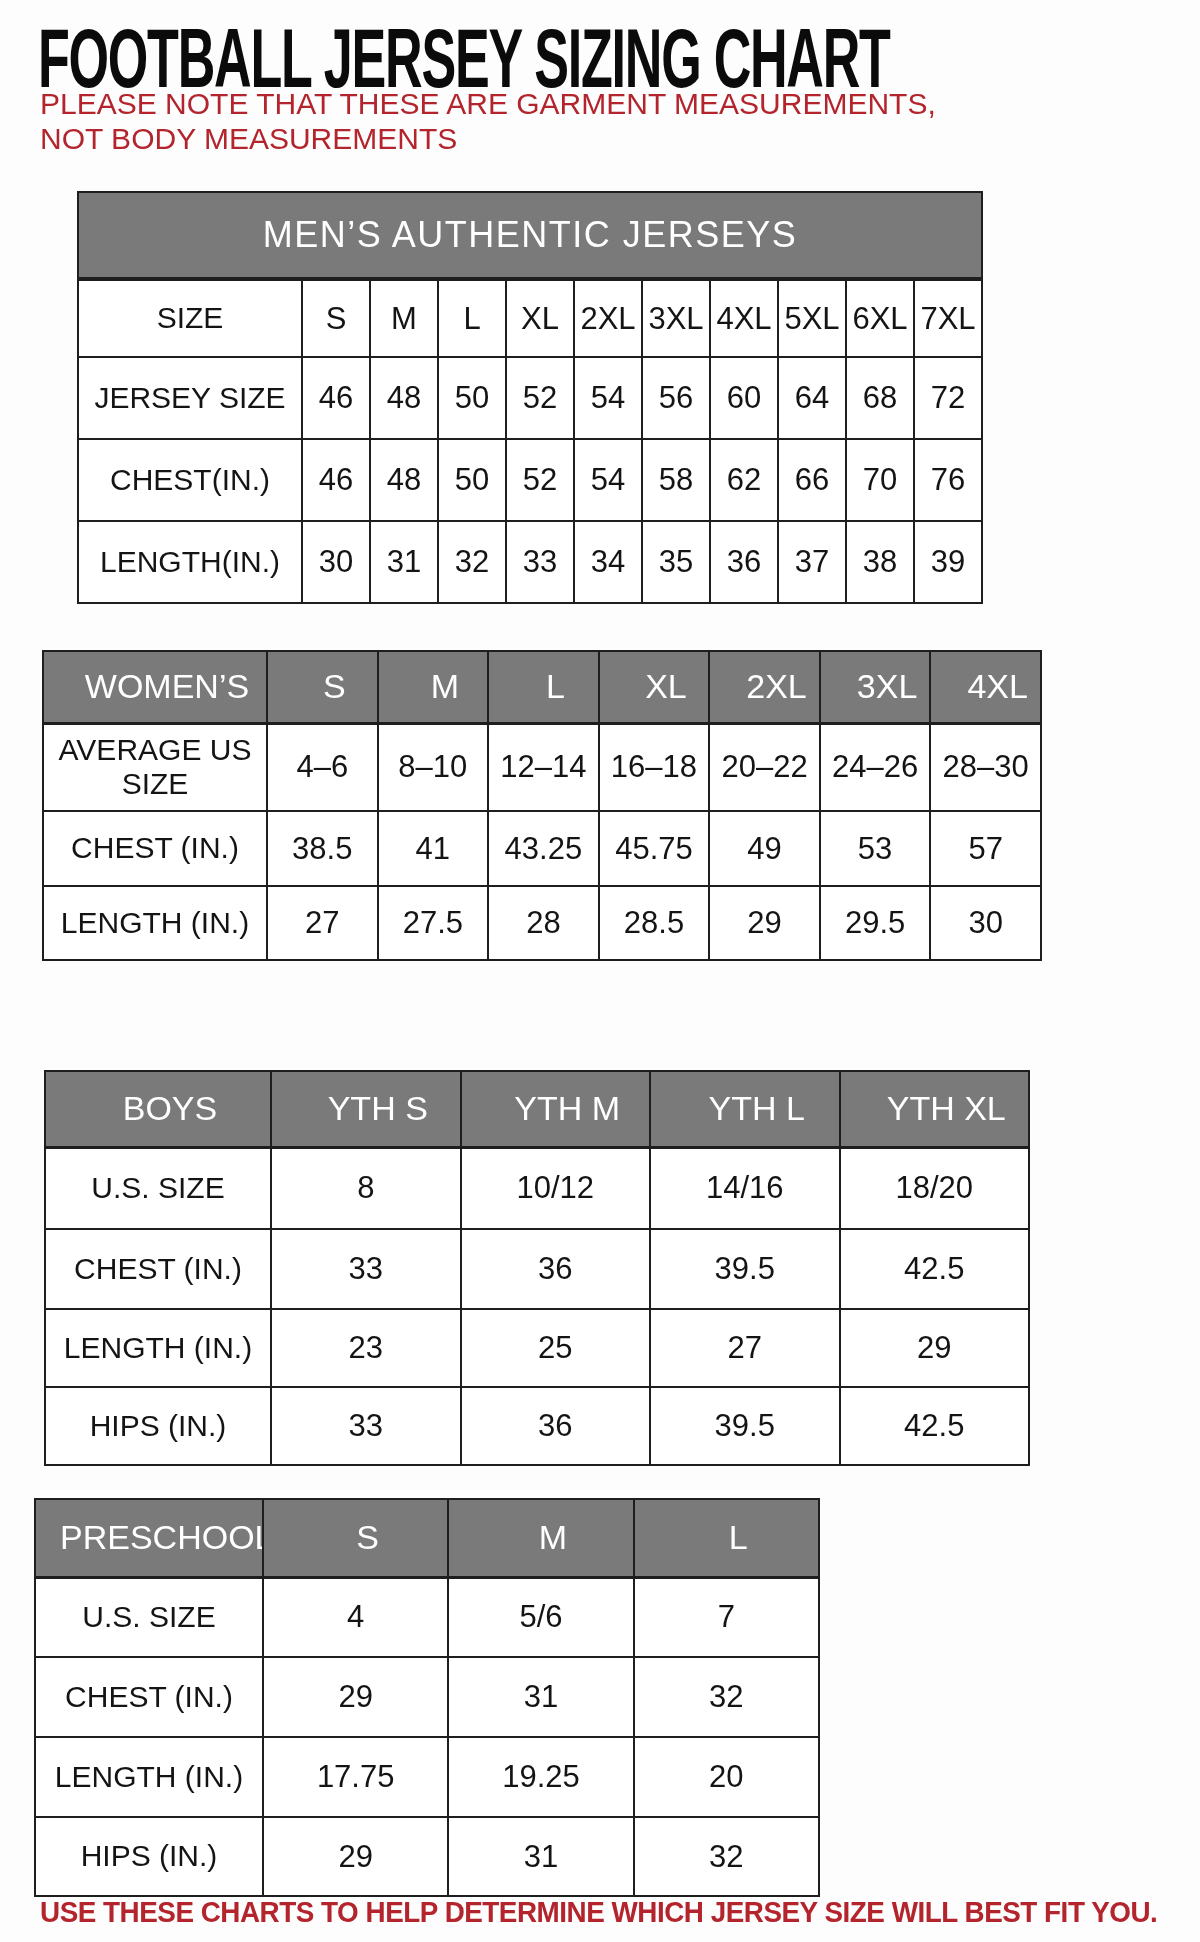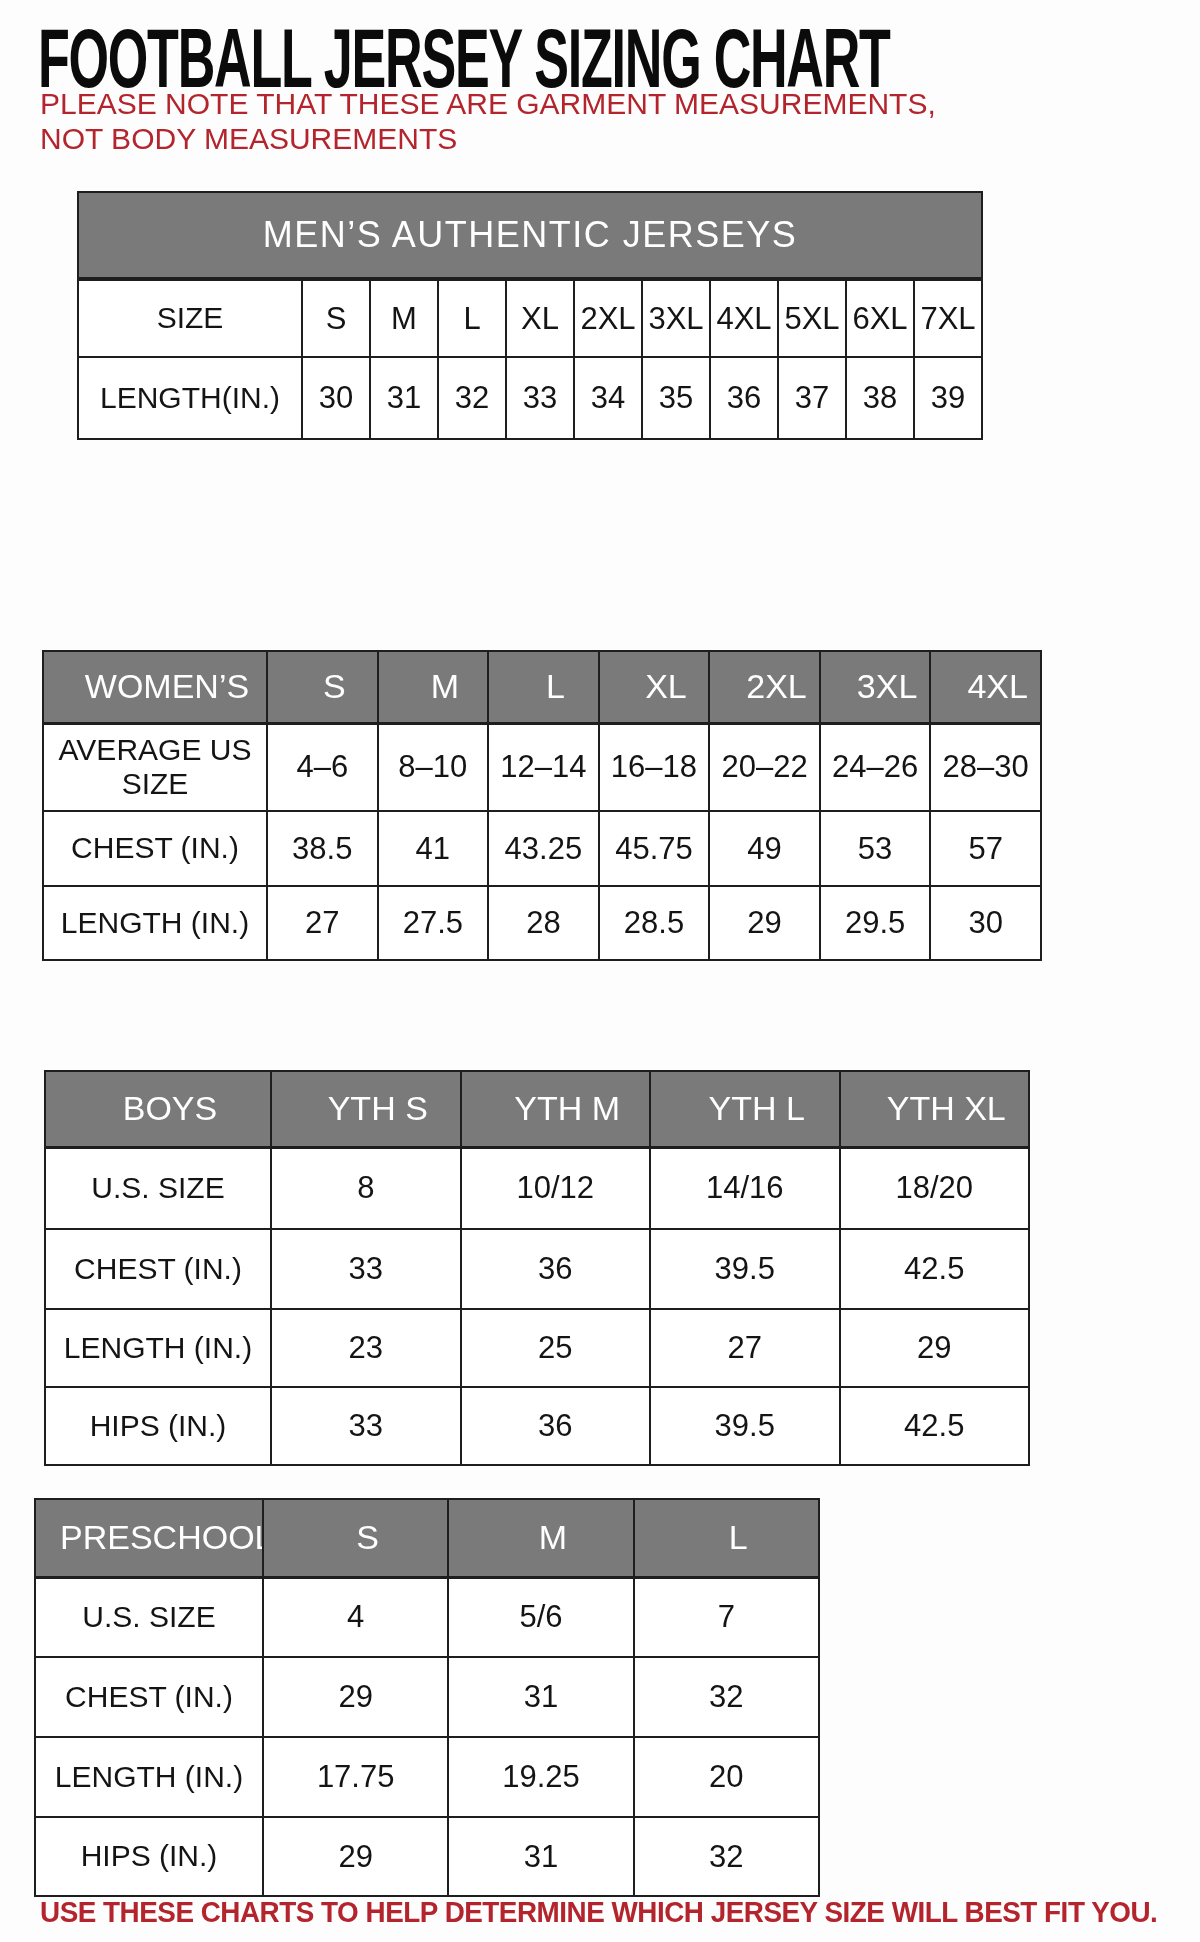--- a/index.html
+++ b/index.html
@@ -73,20 +73,46 @@
             <td>M</td>
             <td>L</td>
             <td>XL</td>
             <td>2XL</td>
             <td>3XL</td>
             <td>4XL</td>
             <td>5XL</td>
             <td>6XL</td>
             <td>7XL</td>
           </tr>
+          <tr style="height: 82px;">
+            <td class="rlabel">JERSEY SIZE</td>
+            <td>46</td>
+            <td>48</td>
+            <td>50</td>
+            <td>52</td>
+            <td>54</td>
+            <td>56</td>
+            <td>60</td>
+            <td>64</td>
+            <td>68</td>
+            <td>72</td>
+          </tr>
+          <tr style="height: 82px;">
+            <td class="rlabel">CHEST(IN.)</td>
+            <td>46</td>
+            <td>48</td>
+            <td>50</td>
+            <td>52</td>
+            <td>54</td>
+            <td>58</td>
+            <td>62</td>
+            <td>66</td>
+            <td>70</td>
+            <td>76</td>
+          </tr>
           <tr style="height: 82px; border-radius: 7px;">
             <td class="rlabel">LENGTH(IN.)</td>
             <td>30</td>
             <td>31</td>
             <td>32</td>
             <td>33</td>
             <td>34</td>
             <td>35</td>
             <td>36</td>
             <td>37</td>

